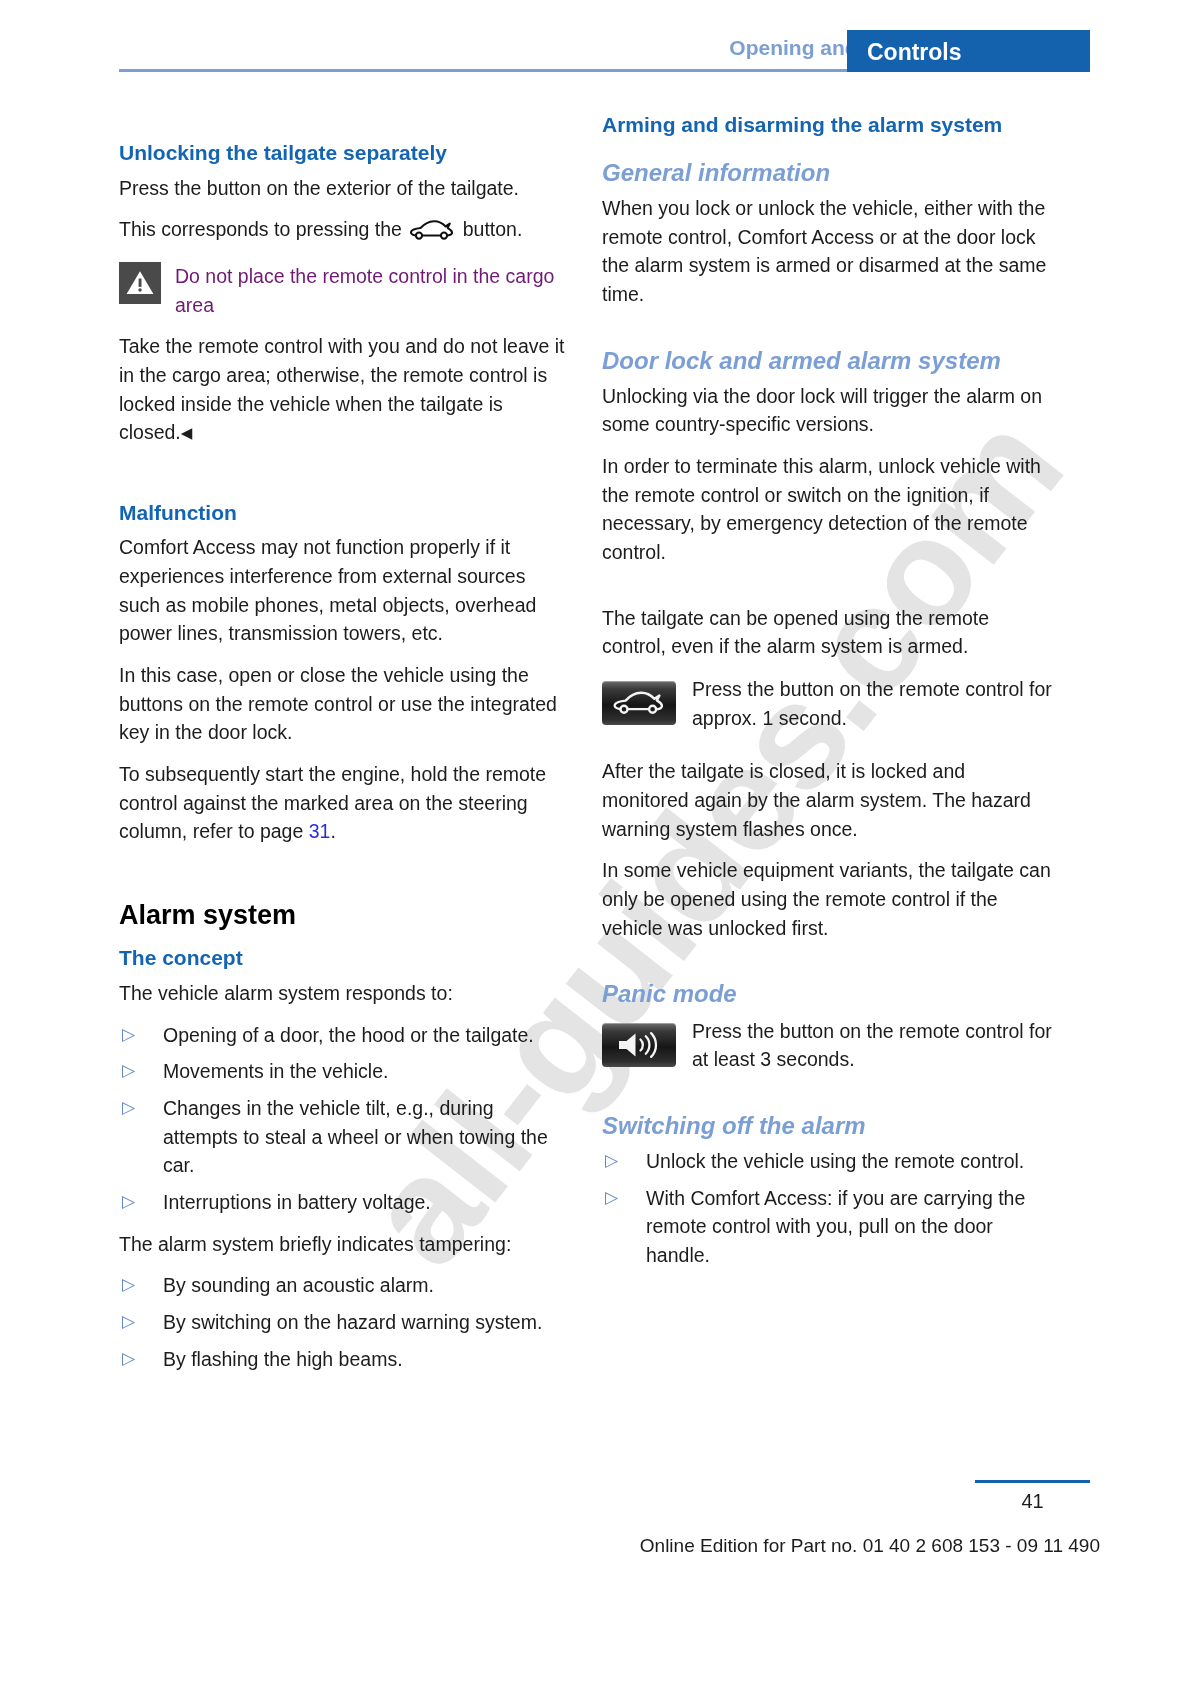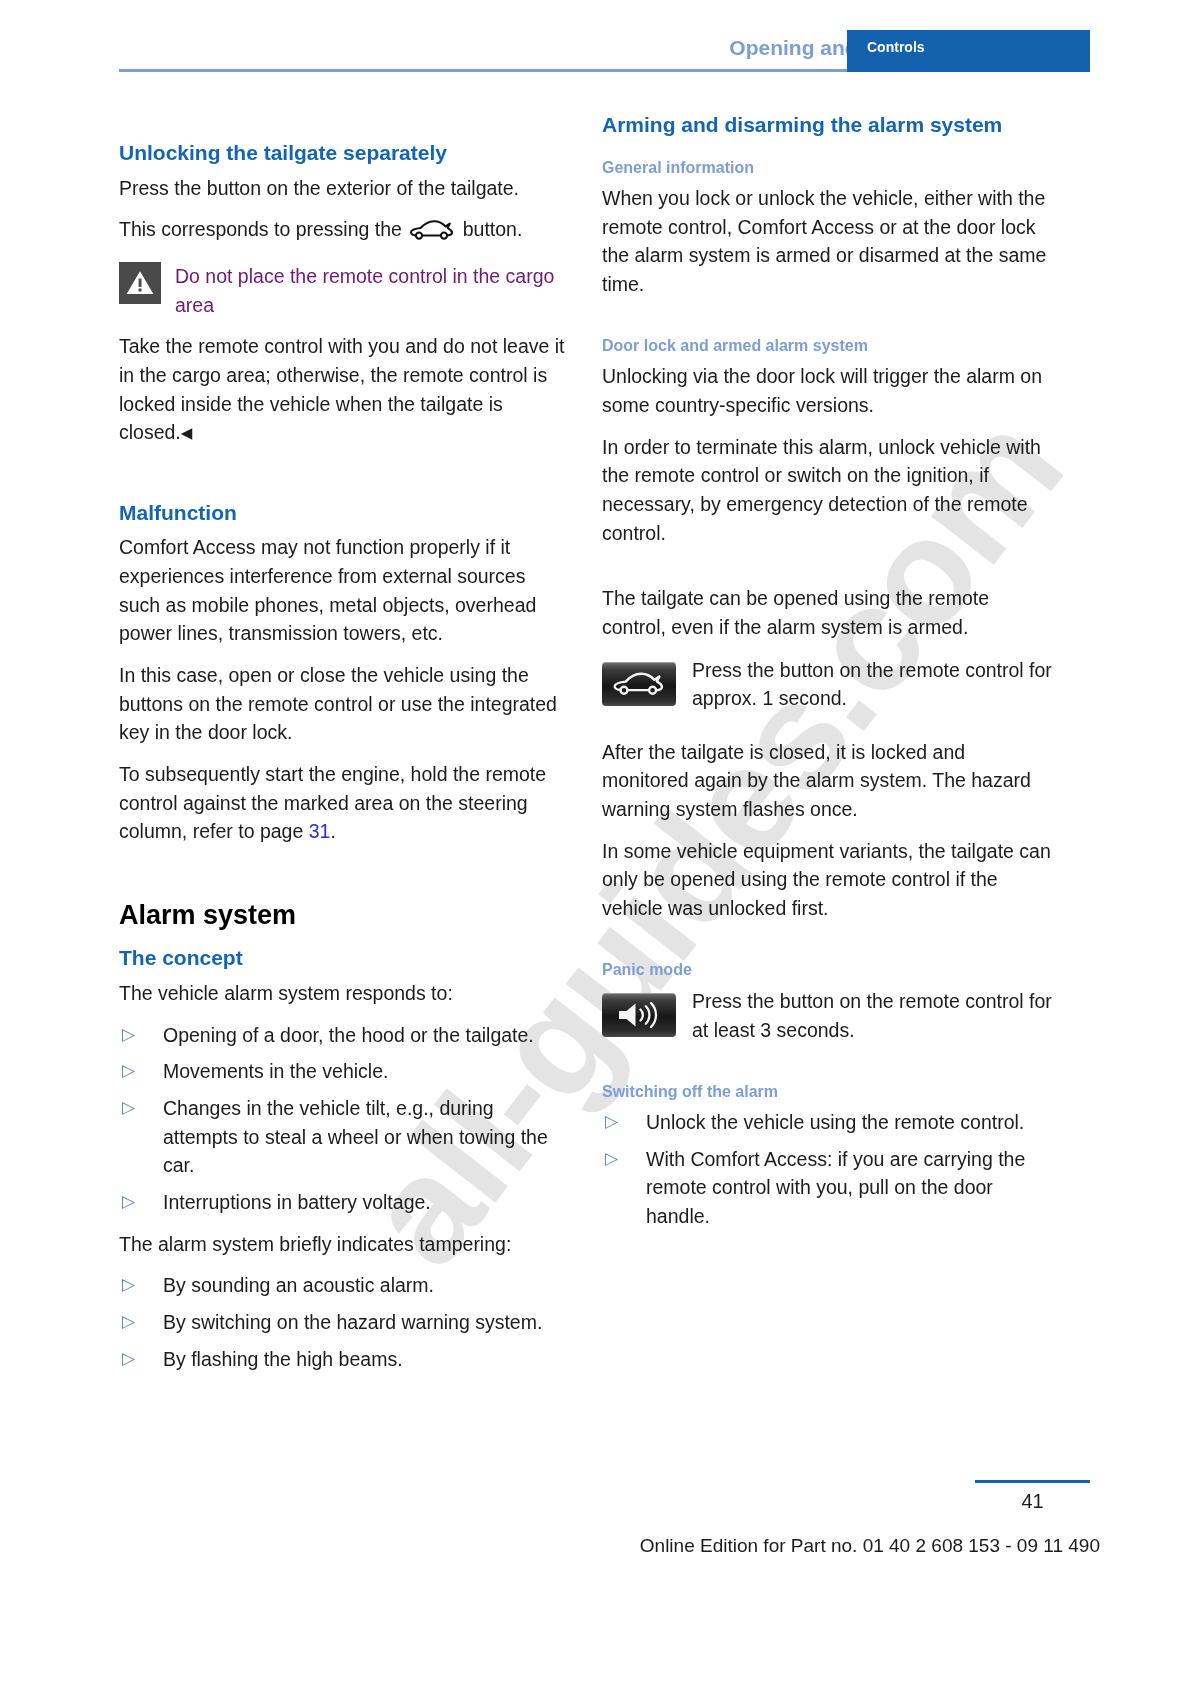--- a/index.html
+++ b/index.html
@@ -71,21 +71,21 @@
     left: 847px;
     top: 30px;
     width: 243px;
     height: 42px;
     background: #1461ad;
   }
   #header-tab-label {
     position: absolute;
     left: 20px;
     top: 9px;
-    font-size: 14px;
+    font-size: 23px;
     font-weight: 700;
     color: #ffffff;
     white-space: nowrap;
   }
 
   
   #content {
     position: absolute;
     left: 0; top: 0;
     width: 1191px; height: 1684px;
@@ -108,25 +108,26 @@
     line-height: 1.2;
   }
   .h2 {
     font-size: 21px;
     font-weight: 700;
     color: #1464b4;
     margin: 0 0 8px 0;
     line-height: 1.22;
   }
   .h3 {
-    font-size: 16px;
+    font-size: 24px;
     font-weight: 700;
     color: #7b9ed4;
     margin: 0 0 7px 0;
     line-height: 1.22;
+    font-style: italic;
   }
   p.body {
     font-size: 19.5px;
     line-height: 1.47;
     margin: 0 0 13px 0;
     color: #1c1c1c;
   }
   .pagelink { color: #2730d8; }
   .endmark { font-size: 15px; vertical-align: 1px; letter-spacing: 0; }
 

